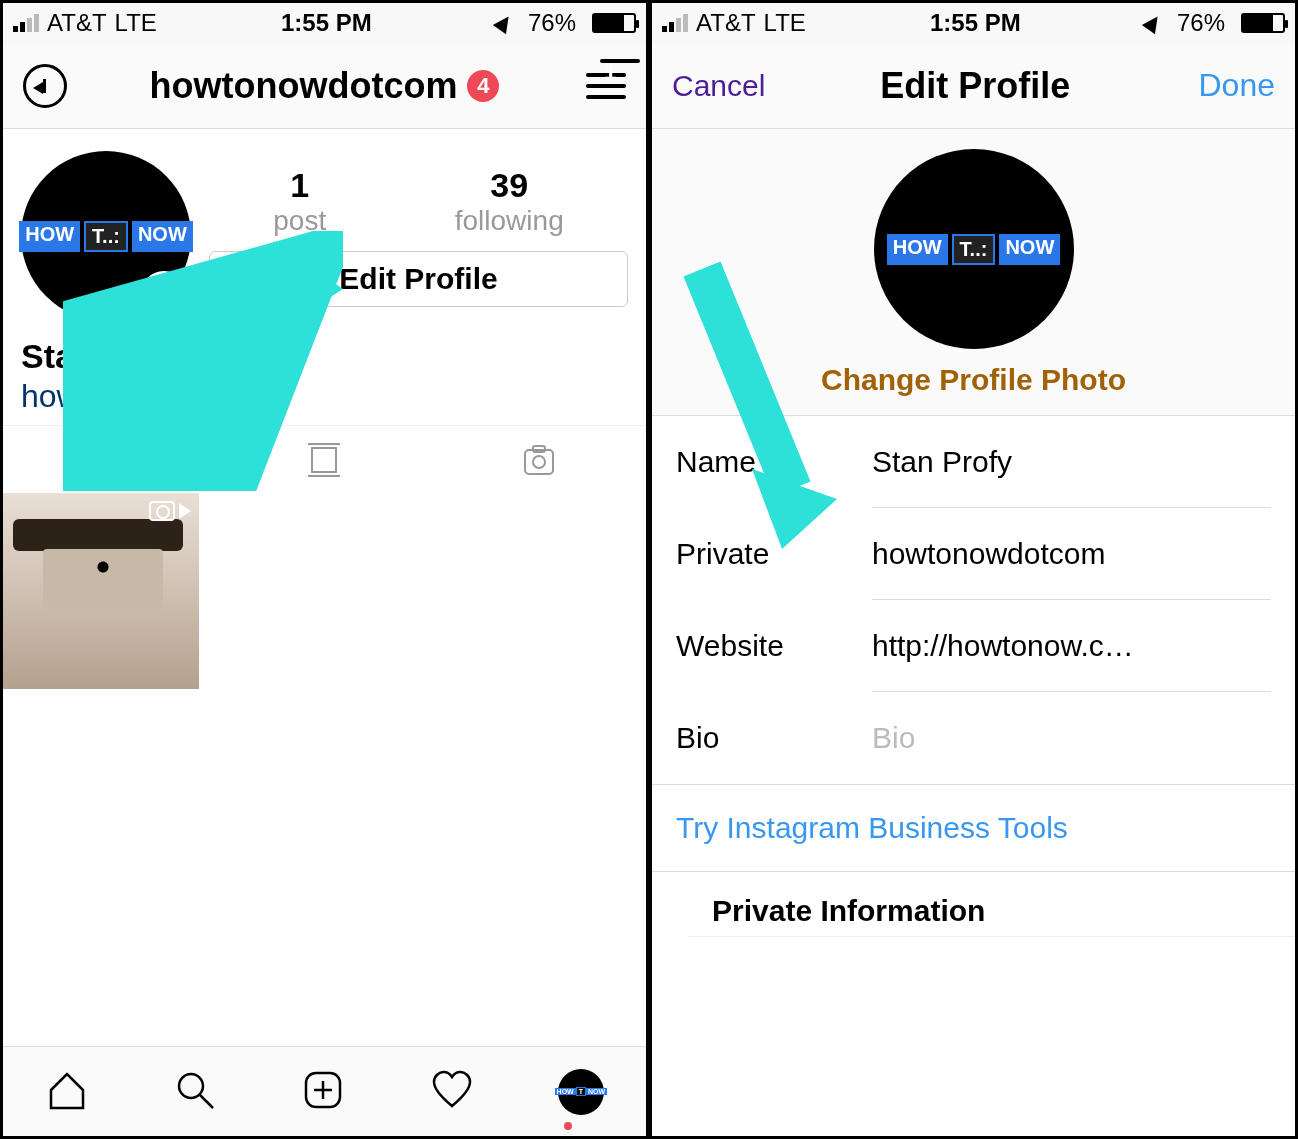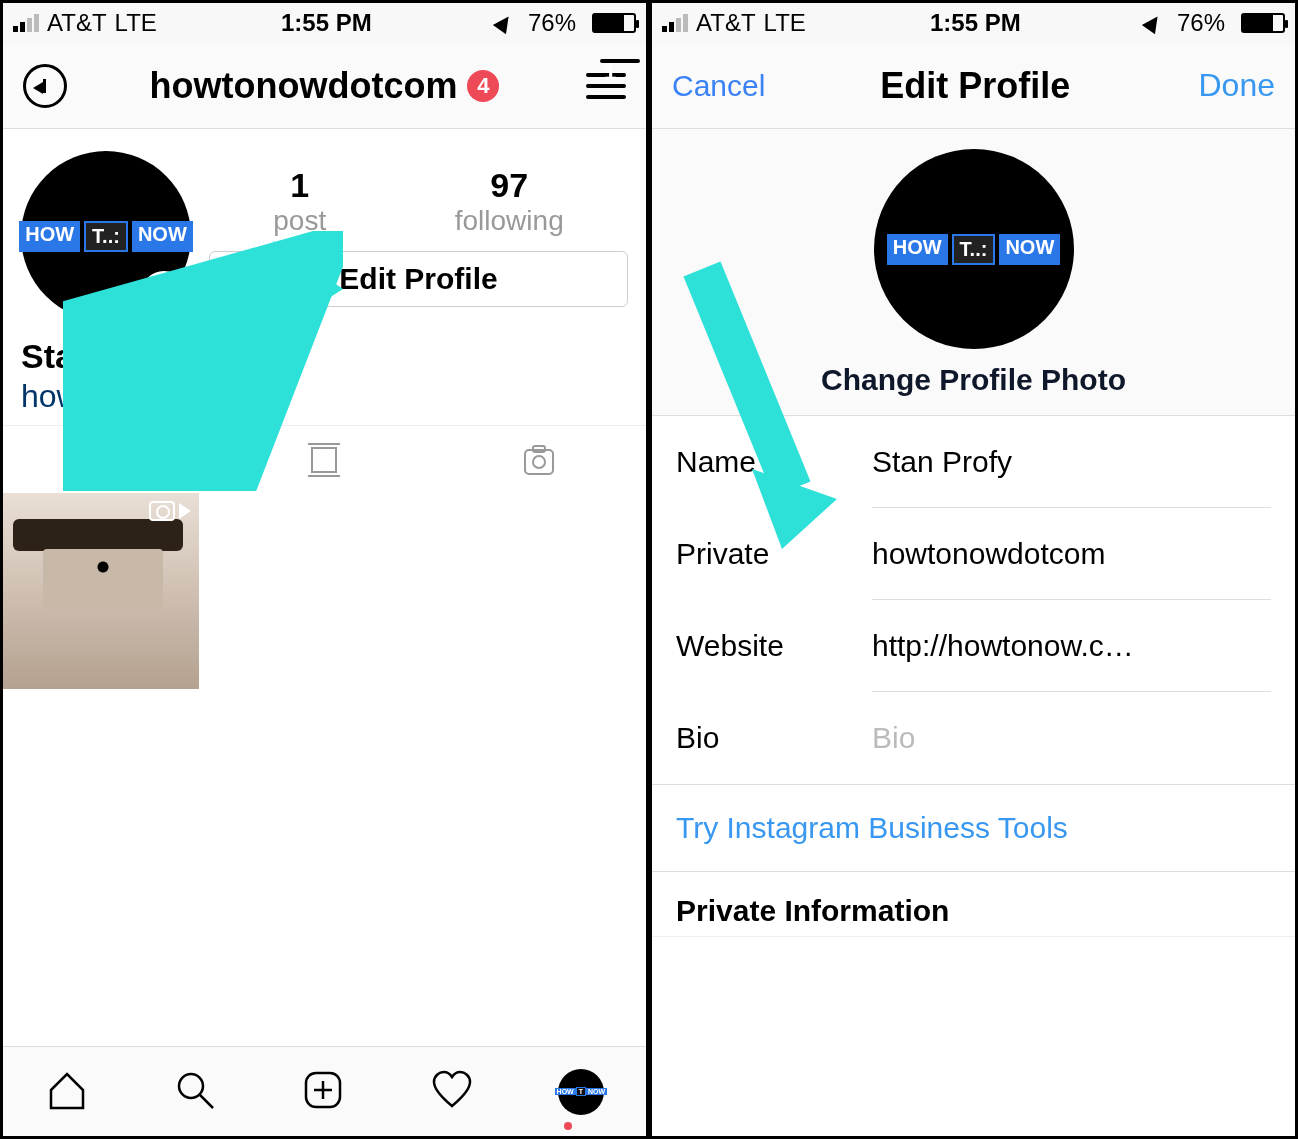--- a/index.html
+++ b/index.html
@@ -46,21 +46,21 @@
     background: #fafafa;
     border-bottom: 1px solid #ddd;
     display:flex;
     align-items:center;
     justify-content:space-between;
     padding: 0 20px;
   }
   .nav-title { font-size:36px; font-weight:700;}
   .nav-left, .nav-right { display:flex; align-items:center; gap:14px; min-width:90px;}
   .nav-right { justify-content:flex-end;}
-  .cancel-btn { font-size:30px; color:#3b82f6;}
+  .cancel-btn { font-size:30px; color:#4c1d95;}
   .done-btn { font-size:32px; color:#3897f0; font-weight:500;}
   .badge {
     background:#ed4956; color:#fff; border-radius:50%;
     font-size:22px; font-weight:700;
     min-width:32px; height:32px; display:flex; align-items:center; justify-content:center;
     padding:0 4px;
   }
   .hamburger { display:flex; flex-direction:column; gap:7px; position:relative;}
   .hamburger span { display:block; width:40px; height:4px; background:#000; border-radius:2px;}
   .hamburger .badge { position:absolute; top:-14px; right:-14px;}
@@ -127,35 +127,35 @@
     margin-top:auto; height:90px; border-top:1px solid #ddd; background:#fafafa;
     display:flex; align-items:center; justify-content:space-around;
     position:relative;
   }
   .bottom-bar svg { stroke:#000; fill:none; stroke-width:2.5;}
   .bottom-bar .dot { position:absolute; bottom:6px; right:74px; width:8px;height:8px;background:#ed4956;border-radius:50%;}
   .mini-avatar { width:46px;height:46px;border-radius:50%;background:#000;display:flex;align-items:center;justify-content:center;}
   .mini-avatar span{background:#2a77e8;color:#fff;font-size:7px;font-weight:700;padding:0 2px;}
   
   .avatar-edit { text-align:center; background:#fafafa; border-bottom:1px solid #ddd; padding-bottom:18px;}
-  .change-photo { color:#0f172a; font-size:30px; font-weight:600;}
+  .change-photo { color:#a16207; font-size:30px; font-weight:600;}
   .form-section { }
   .form-row {
     display:flex; align-items:center; padding: 0 24px; min-height:92px;
   }
   .form-label { width:196px; font-size:30px; color:#000;}
   .form-value {
     flex:1; font-size:30px; color:#000; border:none; outline:none;
     border-bottom:1px solid #ddd; padding:28px 0; background:transparent;
     white-space:nowrap; overflow:hidden; text-overflow:ellipsis;
   }
   .form-value.placeholder { color:#bbb;}
   .form-row.last .form-value { border-bottom:none;}
   .link-row { padding:26px 24px; font-size:30px; color:#3897f0; border-top:1px solid #ddd; border-bottom:1px solid #ddd;}
-  .section-header { padding:22px 24px 8px; font-size:30px; font-weight:700; border-bottom:1px solid #eee;}
+  .section-header { padding:22px 24px 8px; font-size:30px; font-weight:700; border-bottom:1px solid #eee;margin-left:36px;}
   
   .arrow {
     position:absolute; z-index:50;
   }
   .arrow svg { filter: drop-shadow(0 0 0 transparent);}
   .arrow1 { left:60px; top:228px; }
   .arrow2 { left:-10px; top:246px;}
   
   .archive-icon{width:44px;height:44px;border:3px solid #000;border-radius:50%;display:flex;align-items:center;justify-content:center;position:relative;}
   .archive-icon::before{content:"";position:absolute;width:0;height:0;border-right:10px solid #000;border-top:6px solid transparent;border-bottom:6px solid transparent;left:7px;top:15px;}
@@ -220,21 +220,21 @@
         </div>
         <div class="add-story">+</div>
       </div>
       <div class="stats-col">
         <div class="stats">
           <div class="stat">
             <div class="stat-num">1</div>
             <div class="stat-label">post</div>
           </div>
           <div class="stat">
-            <div class="stat-num">97</div>
+            <div class="stat-num">39</div>
             <div class="stat-label">following</div>
           </div>
         </div>
         <div class="edit-btn">Edit Profile</div>
       </div>
     </div>
     <div class="display-name">Stan Profy</div>
     <div class="bio-link">howtonow.com/</div>
   </div>
 

